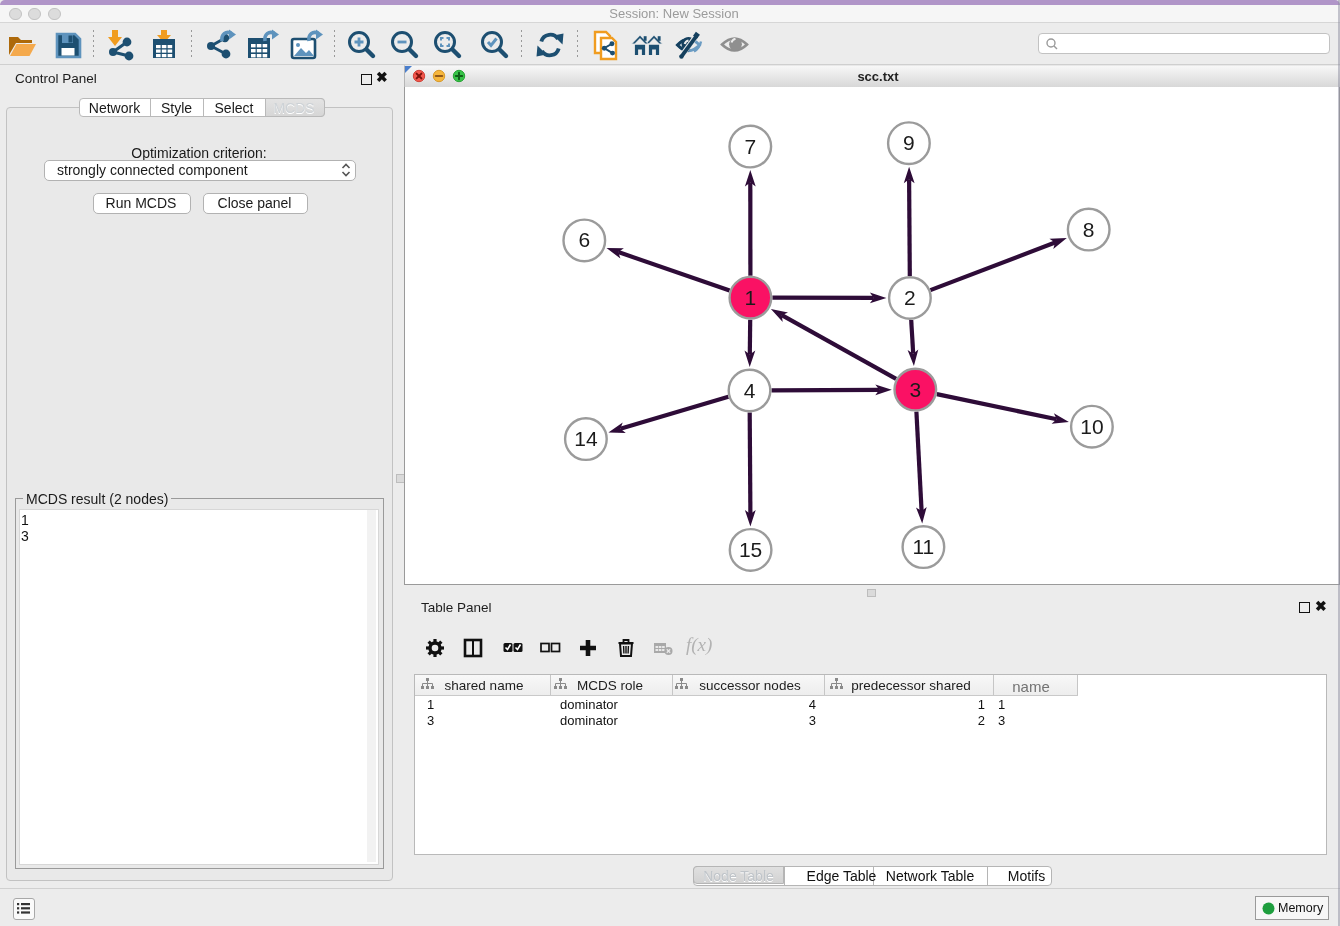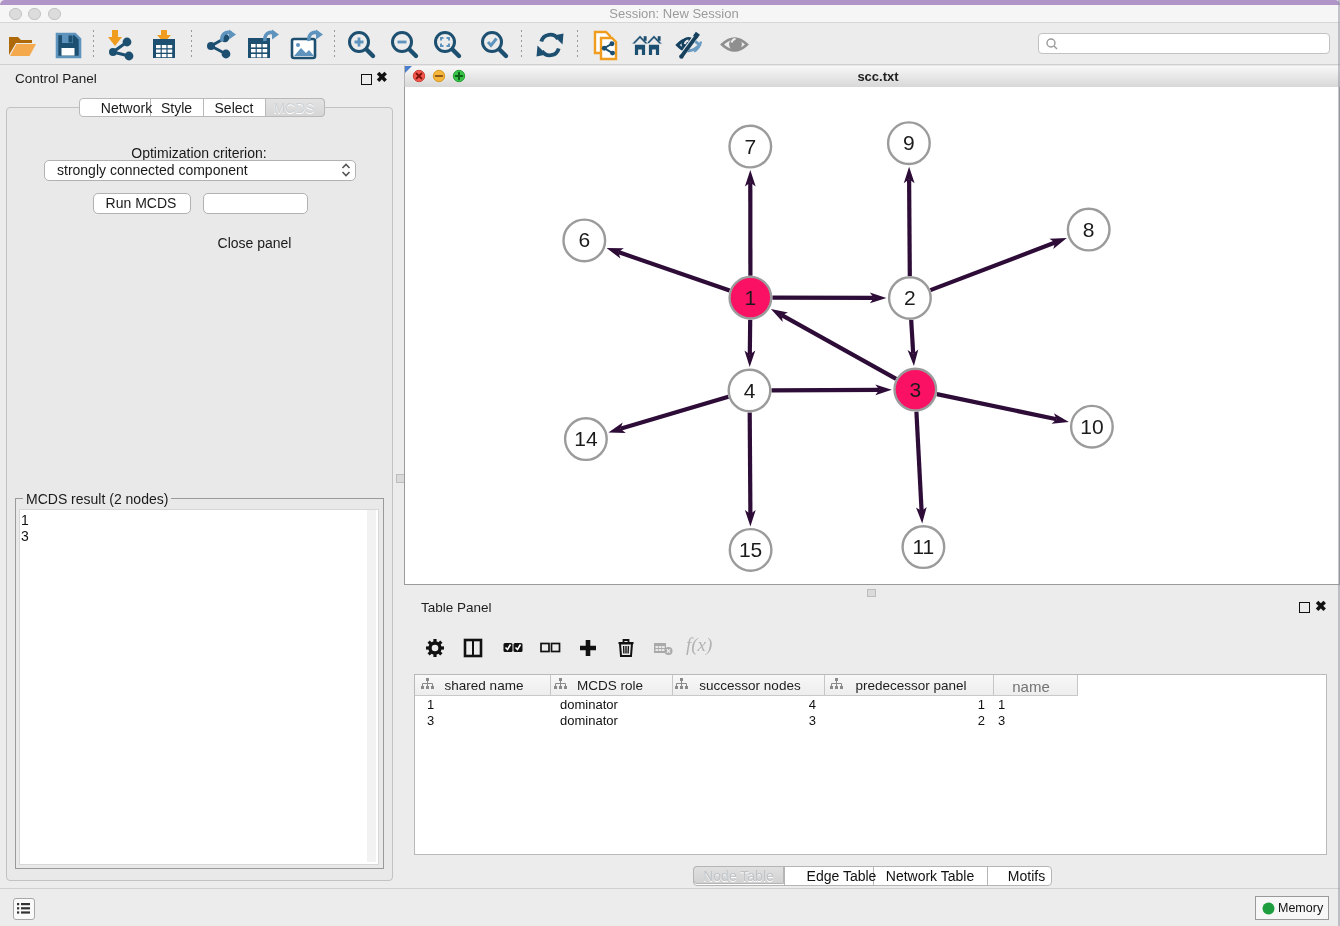--- a/index.html
+++ b/index.html
@@ -167,36 +167,36 @@
 <div class="txt" style="left:15px;top:71px;font-size:13.5px;color:#1d1d1d;">Control Panel</div>
 <div class="abs" style="left:361px;top:74px;width:9px;height:9px;border:1.6px solid #111;"></div>
 <div class="txt" style="left:376px;top:69px;font-size:14px;font-weight:bold;color:#111;">✖</div>
 
 <div class="abs" style="left:6px;top:107px;width:385px;height:772px;background:#e9e9e9;border:1px solid #c2c2c2;border-radius:4px;"></div>
 
 <div class="abs" style="left:79px;top:98px;width:244px;height:17px;background:#fff;border:1px solid #b9b9b9;border-radius:4px;"></div>
 <div class="abs" style="left:150px;top:98px;width:1px;height:19px;background:#b9b9b9;"></div>
 <div class="abs" style="left:203px;top:98px;width:1px;height:19px;background:#b9b9b9;"></div>
 <div class="abs" style="left:265px;top:98px;width:58px;height:17px;background:linear-gradient(#e3e3e3,#d6d6d6);border:1px solid #b9b9b9;border-radius:0 4px 4px 0;"></div>
-<div class="txt" style="left:79px;top:100px;width:71px;text-align:center;font-size:14px;color:#1a1a1a;padding-left:12px;">Network</div>
+<div class="txt" style="left:79px;top:100px;width:71px;text-align:center;font-size:14px;color:#1a1a1a;">Network</div>
 <div class="txt" style="left:150px;top:100px;width:53px;text-align:center;font-size:14px;color:#1a1a1a;">Style</div>
 <div class="txt" style="left:203px;top:100px;width:62px;text-align:center;font-size:14px;color:#1a1a1a;">Select</div>
 <div class="txt" style="left:265px;top:100px;width:58px;text-align:center;font-size:14px;color:#cdd2d6;text-shadow:0 1px 0 #fff;">MCDS</div>
 
 <div class="txt" style="left:0;top:145px;width:398px;text-align:center;font-size:14px;color:#1a1a1a;">Optimization criterion:</div>
 <div class="abs" style="left:44px;top:160px;width:310px;height:19px;background:#fff;border:1px solid #b2b2b2;border-radius:5px;"></div>
 <div class="txt" style="left:57px;top:162px;font-size:14px;color:#1a1a1a;">strongly connected component</div>
 <svg style="left:340px;top:162px;" width="12" height="16" viewBox="0 0 12 16">
  <path d="M2.5 6 L6 2.5 L9.5 6" fill="none" stroke="#555" stroke-width="1.6"></path>
  <path d="M2.5 10 L6 13.5 L9.5 10" fill="none" stroke="#555" stroke-width="1.6"></path>
 </svg>
 <div class="abs" style="left:93px;top:193px;width:96px;height:19px;background:#fff;border:1px solid #b2b2b2;border-radius:5px;"></div>
 <div class="txt" style="left:93px;top:195px;width:96px;text-align:center;font-size:14px;color:#1a1a1a;">Run MCDS</div>
 <div class="abs" style="left:203px;top:193px;width:103px;height:19px;background:#fff;border:1px solid #b2b2b2;border-radius:5px;"></div>
-<div class="txt" style="left:203px;top:195px;width:103px;text-align:center;font-size:14px;color:#1a1a1a;margin-top:40px;">Close panel</div>
+<div class="txt" style="left:203px;top:195px;width:103px;text-align:center;font-size:14px;color:#1a1a1a;">Close panel</div>
 
 <div class="abs" style="left:15px;top:498px;width:367px;height:369px;border:1px solid #9a9a9a;"></div>
 <div class="txt" style="left:23px;top:491px;font-size:14px;color:#1a1a1a;background:#e9e9e9;padding:0 3px;">MCDS result (2 nodes)</div>
 <div class="abs" style="left:19px;top:509px;width:358px;height:354px;background:#fff;border:1px solid #d7d7d7;"></div>
 <div class="abs" style="left:367px;top:510px;width:9px;height:352px;background:#f2f2f2;"></div>
 <div class="txt" style="left:21px;top:512px;font-size:14px;color:#111;line-height:16px;">1<br>3</div>
 
 <div class="abs" style="left:396px;top:474px;width:7px;height:7px;background:#dadada;border:1px solid #bdbdbd;"></div>
 
 <div class="abs" style="left:404px;top:65px;width:935px;height:21px;background:linear-gradient(#f7f7f7,#d8d8d8);border-bottom:1px solid #a5a5a5;border-left:1px solid #b5b5b5;border-top:1px solid #e8e8e8;"></div>
@@ -374,21 +374,21 @@
 <div class="txt" style="left:650px;top:678px;width:200px;text-align:center;font-size:13.5px;color:#1d1d1d;">successor nodes</div>
 <svg style="left:830px;top:678px;" width="13" height="13" viewBox="0 0 13 13">
 <g fill="#8a8a8a">
       <rect x="5" y="0" width="3" height="3"></rect>
       <rect x="0" y="8" width="3" height="3"></rect>
       <rect x="5" y="8" width="3" height="3"></rect>
       <rect x="10" y="8" width="3" height="3"></rect>
     </g>
 <path d="M6.5 3 L6.5 5.5 M1.5 8 L1.5 5.5 L11.5 5.5 L11.5 8 M6.5 5.5 L6.5 8" stroke="#8a8a8a" stroke-width="1" fill="none"></path>
   </svg>
-<div class="txt" style="left:811px;top:678px;width:200px;text-align:center;font-size:13.5px;color:#1d1d1d;">predecessor panel</div>
+<div class="txt" style="left:811px;top:678px;width:200px;text-align:center;font-size:13.5px;color:#1d1d1d;">predecessor shared</div>
 <div class="txt" style="left:931px;top:678px;width:200px;text-align:center;font-size:15px;color:#737373;">name</div>
 <div class="txt" style="left:427px;top:697px;font-size:13px;color:#111;">1</div>
 <div class="txt" style="left:560px;top:697px;font-size:13px;color:#111;">dominator</div>
 <div class="txt" style="left:716px;top:697px;width:100px;text-align:right;font-size:13px;color:#111;">4</div>
 <div class="txt" style="left:885px;top:697px;width:100px;text-align:right;font-size:13px;color:#111;">1</div>
 <div class="txt" style="left:998px;top:697px;font-size:13px;color:#111;">1</div>
 <div class="txt" style="left:427px;top:713px;font-size:13px;color:#111;">3</div>
 <div class="txt" style="left:560px;top:713px;font-size:13px;color:#111;">dominator</div>
 <div class="txt" style="left:716px;top:713px;width:100px;text-align:right;font-size:13px;color:#111;">3</div>
 <div class="txt" style="left:885px;top:713px;width:100px;text-align:right;font-size:13px;color:#111;">2</div>

